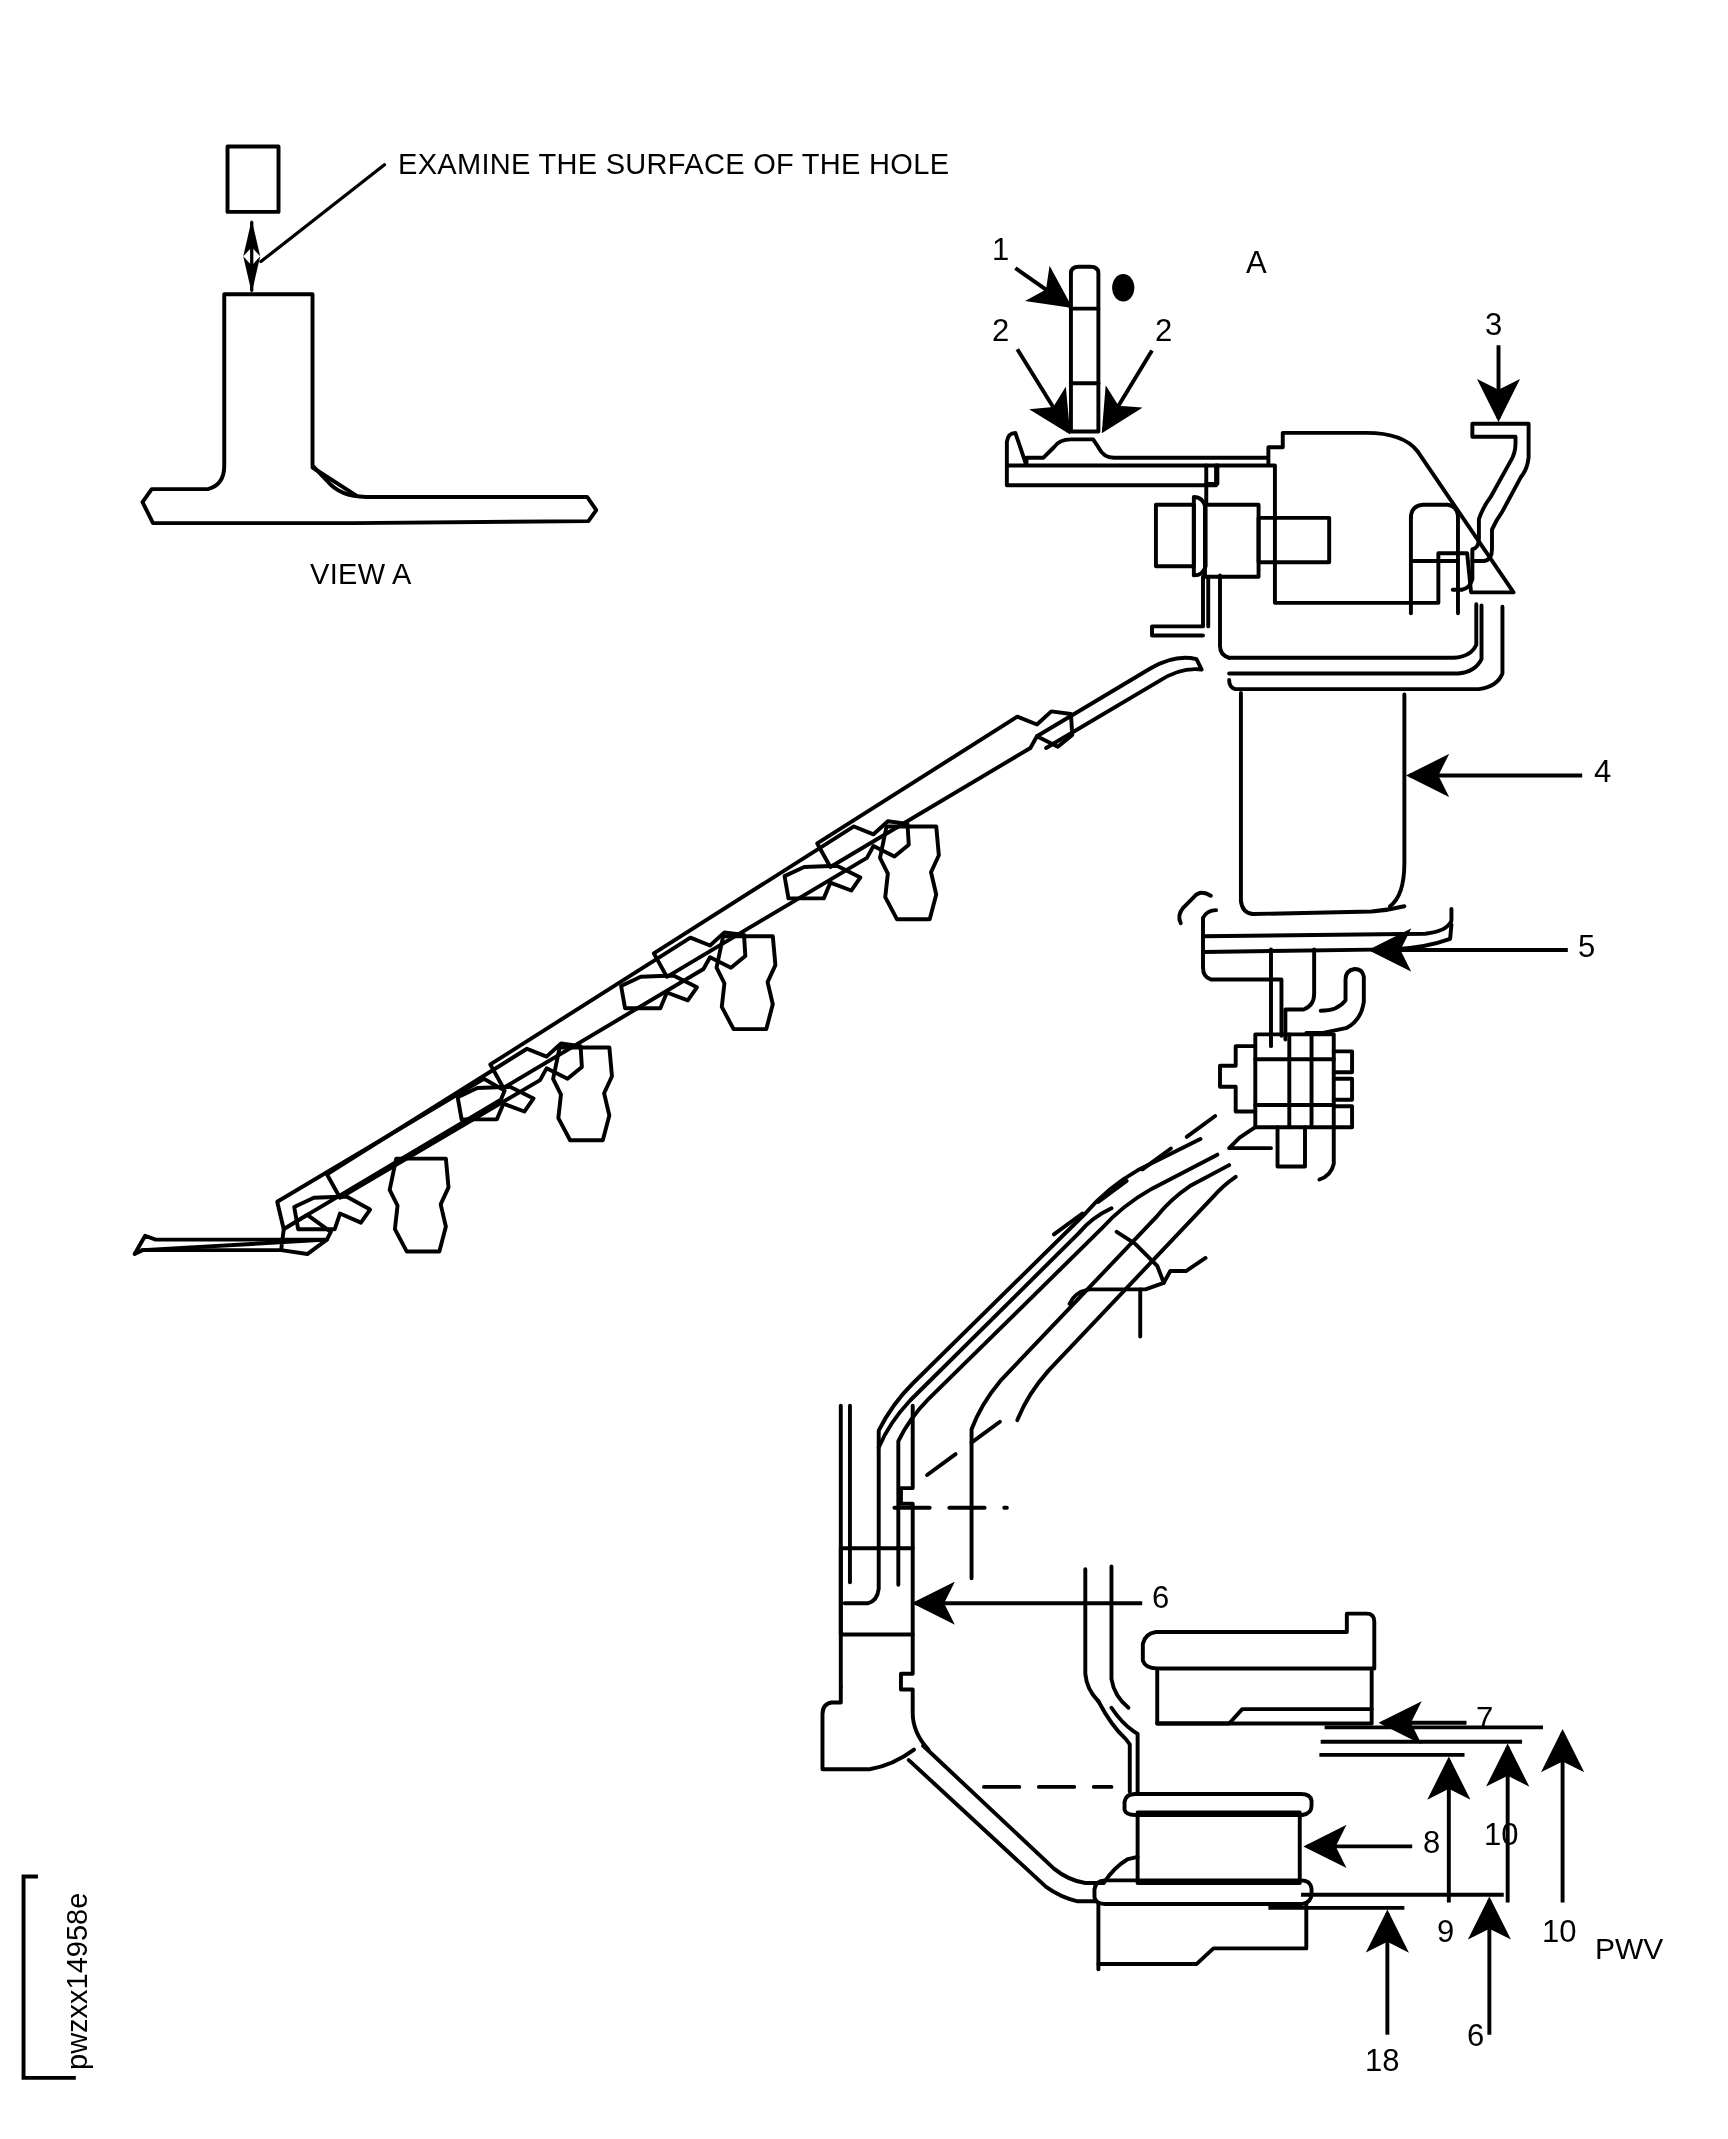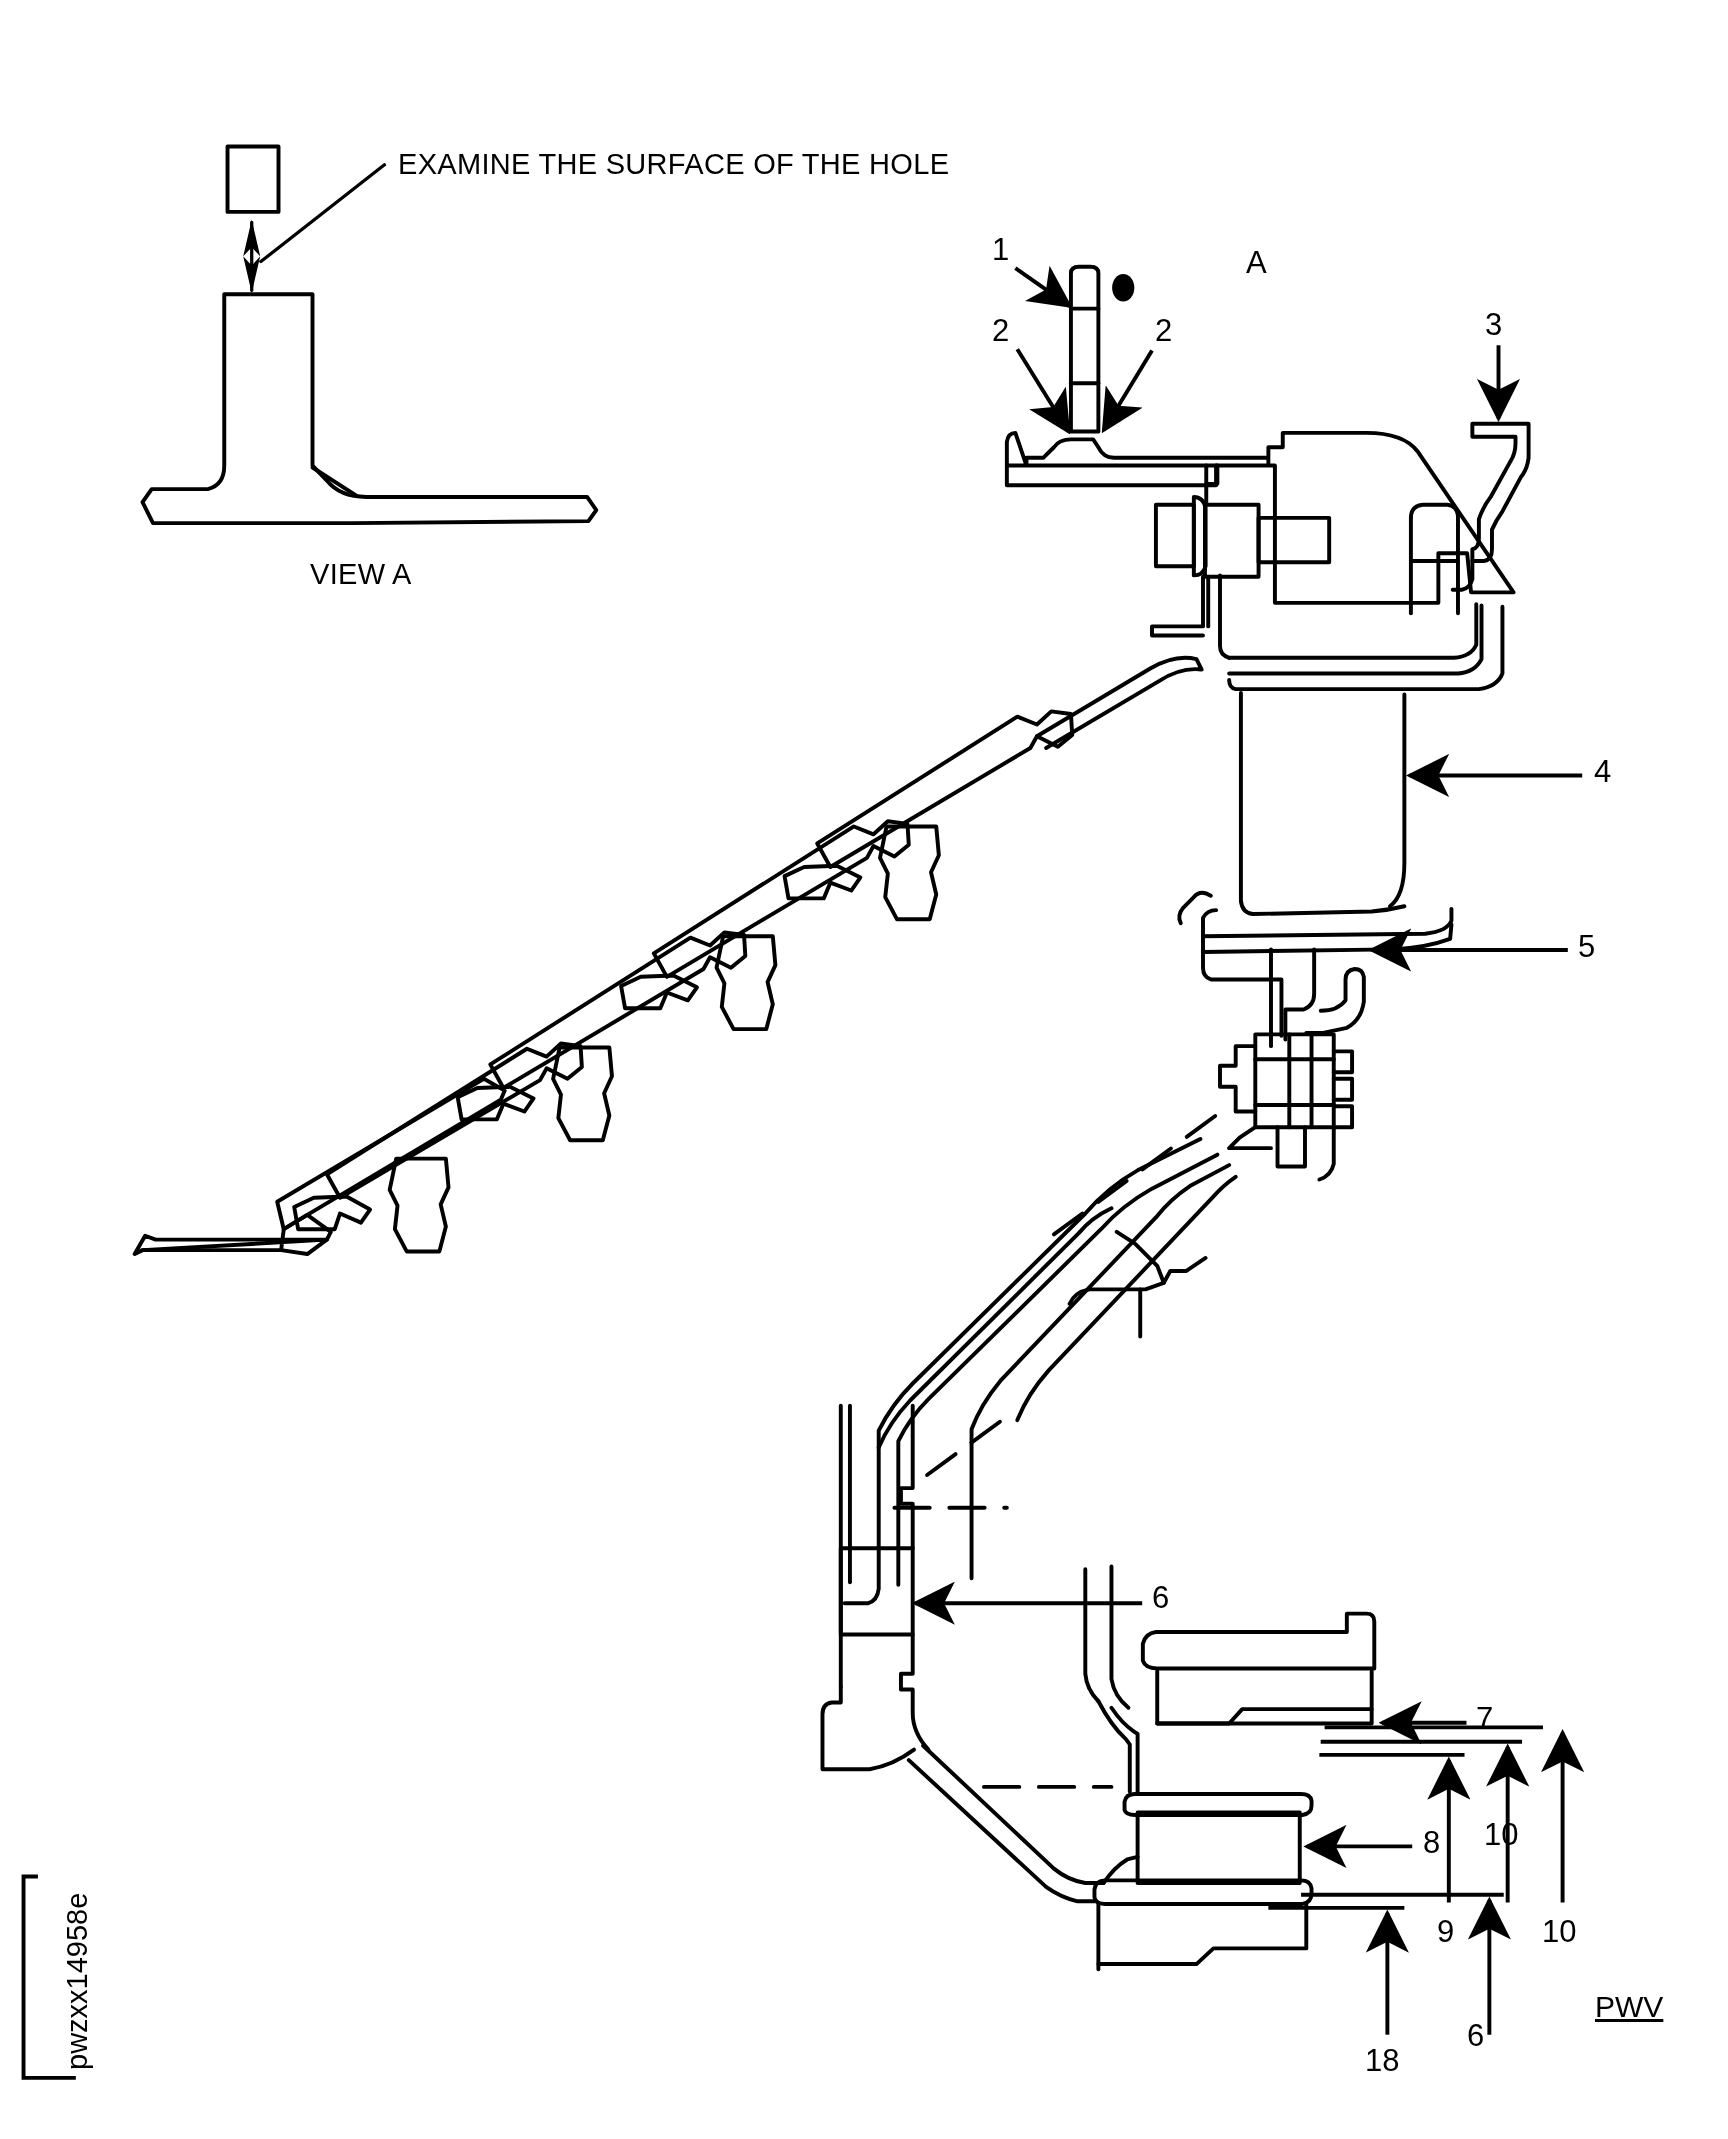--- a/index.html
+++ b/index.html
@@ -325,16 +325,16 @@
   <div class="txt callout" style="left:1542px; top:1916px;">10</div>
 
   <div class="txt callout" style="left:1365px; top:2045px;">18</div>
 
   <div class="txt callout" style="left:1467px; top:2020px;">6</div>
 
   <div class="txt callout" style="left:1246px; top:247px;">A</div>
 
   <div class="txt corner-code" style="left:63px; top:2070px; transform:rotate(-90deg);">pwzxx14958e</div>
 
-  <div class="txt sheet-code" style="left:1595px; top:1992px;text-decoration:underline;">PWV</div>
+  <div class="txt sheet-code" style="left:1595px; top:1934px;">PWV</div>
 
 </div>
 
 
 </body></html>

